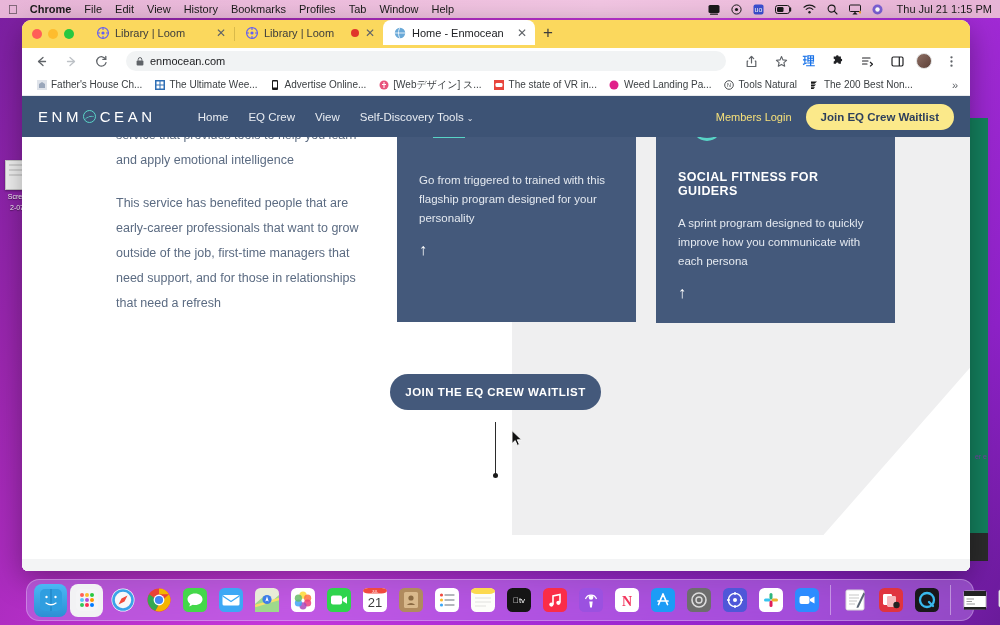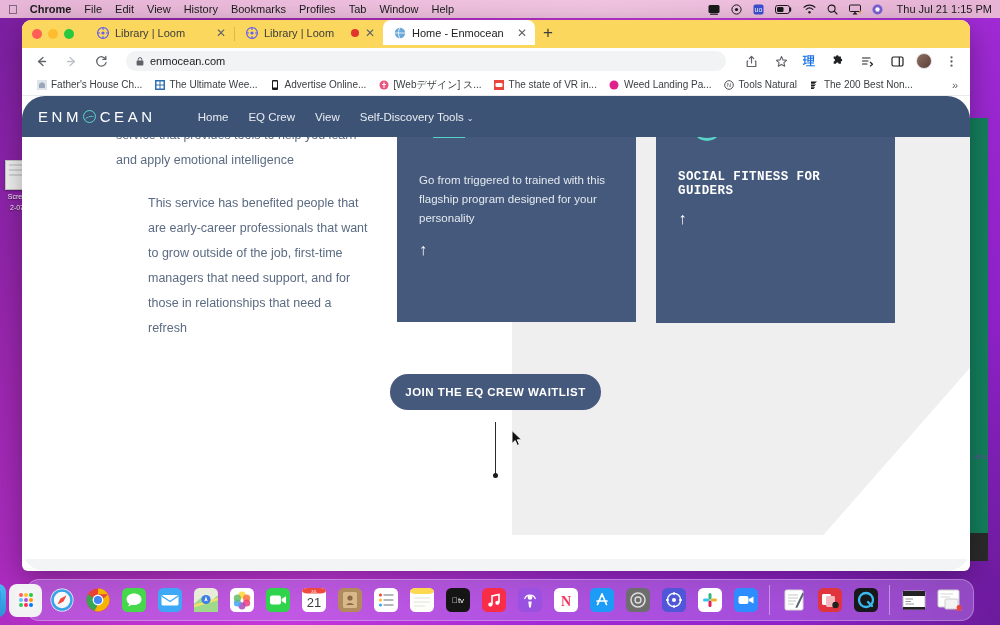--- a/index.html
+++ b/index.html
@@ -114,21 +114,21 @@
   
   #bookmarks {
     height: 22px; background: #fff; display: flex; align-items: center;
     padding: 0 8px; gap: 0px; border-bottom: 1px solid #e8eaed; font-size: 10px; color: #3c4043;
   }
   .bm { display: flex; align-items: center; gap: 4px; padding: 0 6px; white-space: nowrap; }
   .bm .bmi { width: 11px; height: 11px; flex: 0 0 11px; display: flex; align-items: center; justify-content: center; }
   #bm-overflow { margin-left: auto; color: #5f6368; font-size: 11px; padding-right: 4px; }
 
   
-  #page { position: relative; height: 475px; background: #fff; overflow: hidden; border-radius: 23px; }
+  #page { position: relative; height: 475px; background: #fff; overflow: hidden; }
 
   #site-nav {
     height: 41px; background: #3d5375; display: flex; align-items: center;
     padding: 0 16px; position: relative; z-index: 5;
   }
   #logo {
     color: #fff; font-size: 15px; letter-spacing: 3.6px; font-weight: 300;
     display: flex; align-items: center;
   }
   #logo .ocircle {
@@ -159,28 +159,28 @@
   #gray-bottom-strip {
     position: absolute; left: 0; bottom: 0; width: 948px; height: 12px; background: #f3f4f5;
   }
 
   
   #copy-col {
     position: absolute; left: 94px; top: 0; width: 252px;
     color: #5b6b82; font-size: 12.5px; line-height: 25px;
   }
   #copy-col .clipped { margin-top: -14px; }
-  #copy-col p + p { margin-top: 18px; margin-left: 32px; }
+  #copy-col p + p { margin-top: 18px; }
 
   
   .card {
     position: absolute; top: 0; background: #44597b; color: #fff; padding: 18px 22px 0;
   }
   #card-1 { left: 375px; width: 239px; height: 185px; }
-  #card-2 { left: 634px; width: 239px; height: 186px; font-family: Liberation Mono, monospace; }
+  #card-2 { left: 634px; width: 239px; height: 186px; }
   .card .accent-bar {
     position: absolute; left: 36px; top: -3px; width: 32px; height: 4px; background: #58d4c6;
   }
   .card .accent-arc {
     position: absolute; left: 36px; top: -12px; width: 30px; height: 16px;
     border-bottom: 3px solid #58d4c6; border-radius: 0 0 40px 40px;
   }
   .card .accent-ticks {
     position: absolute; left: 15px; top: -4px; width: 16px; height: 3px; background: #7c8ca7;
   }
@@ -208,21 +208,21 @@
   }
 
   
   #cursor { position: absolute; left: 511px; top: 430px; z-index: 40; }
 
   
   #dock {
     position: absolute; left: 26px; bottom: 4px; width: 948px; height: 42px;
     background: rgba(190,130,240,.45); border: 1px solid rgba(255,255,255,.28);
     border-radius: 13px; display: flex; align-items: center; gap: 3px;
-    padding: 0 7px; backdrop-filter: blur(8px); justify-content: flex-end;
+    padding: 0 7px; backdrop-filter: blur(8px);
   }
   .di { width: 33px; height: 33px; border-radius: 8px; position: relative; flex: 0 0 33px;
         display: flex; align-items: center; justify-content: center; font-size: 15px; color: #fff; overflow: hidden; }
   .di.dot::after {
     content: ""; position: absolute; bottom: -6px; left: 50%; transform: translateX(-50%);
     width: 3px; height: 3px; border-radius: 50%; background: rgba(40,40,40,.8);
   }
   .dock-sep { width: 1px; height: 30px; background: rgba(255,255,255,.4); margin: 0 4px; flex: 0 0 1px; }
 </style>
 </head>
@@ -514,20 +514,24 @@
           <span>ENM</span>
           <span class="ocircle"></span>
           <span>CEAN</span>
         </div>
         <div id="nav-links">
           <a href="#">Home</a>
           <a href="#">EQ Crew</a>
           <a href="#">View</a>
           <a href="#"><span>Self-Discovery Tools</span><span class="caret">⌄</span></a>
         </div>
+        <div id="nav-right">
+          <span id="members-login">Members Login</span>
+          <span id="waitlist-btn">Join EQ Crew Waitlist</span>
+        </div>
       </div>
 
       <div id="page-body">
         <div id="gray-shape"></div>
         <div id="gray-bottom-strip"></div>
 
         <div id="copy-col">
           <p class="clipped">service that provides tools to help you learn and apply emotional intelligence</p>
           <p>This service has benefited people that are early-career professionals that want to grow outside of the job, first-time managers that need support, and for those in relationships that need a refresh</p>
         </div>
@@ -535,20 +539,21 @@
         <div class="card" id="card-1">
           <span class="accent-bar"></span>
           <p>Go from triggered to trained with this flagship program designed for your personality</p>
           <span class="arrow">↑</span>
         </div>
 
         <div class="card" id="card-2">
           <span class="accent-ticks"></span>
           <span class="accent-arc"></span>
           <h3>SOCIAL FITNESS FOR GUIDERS</h3>
+          <p>A sprint program designed to quickly improve how you communicate with each persona</p>
           <span class="arrow">↑</span>
         </div>
 
         <div id="cta-btn">JOIN THE EQ CREW WAITLIST</div>
 
         <div id="scroll-line"></div>
         <div id="scroll-dot"></div>
       </div>
     </div>
   </div>

